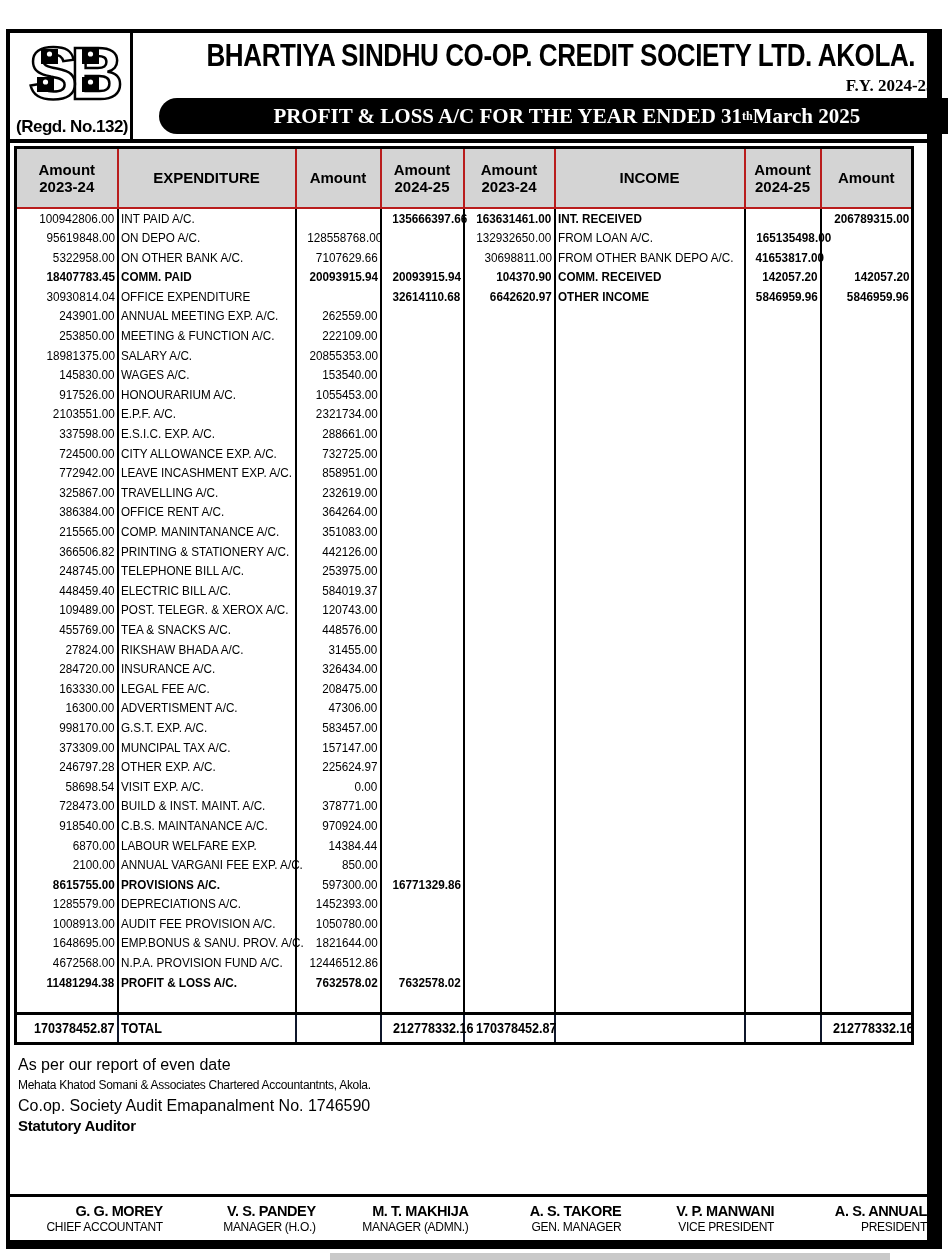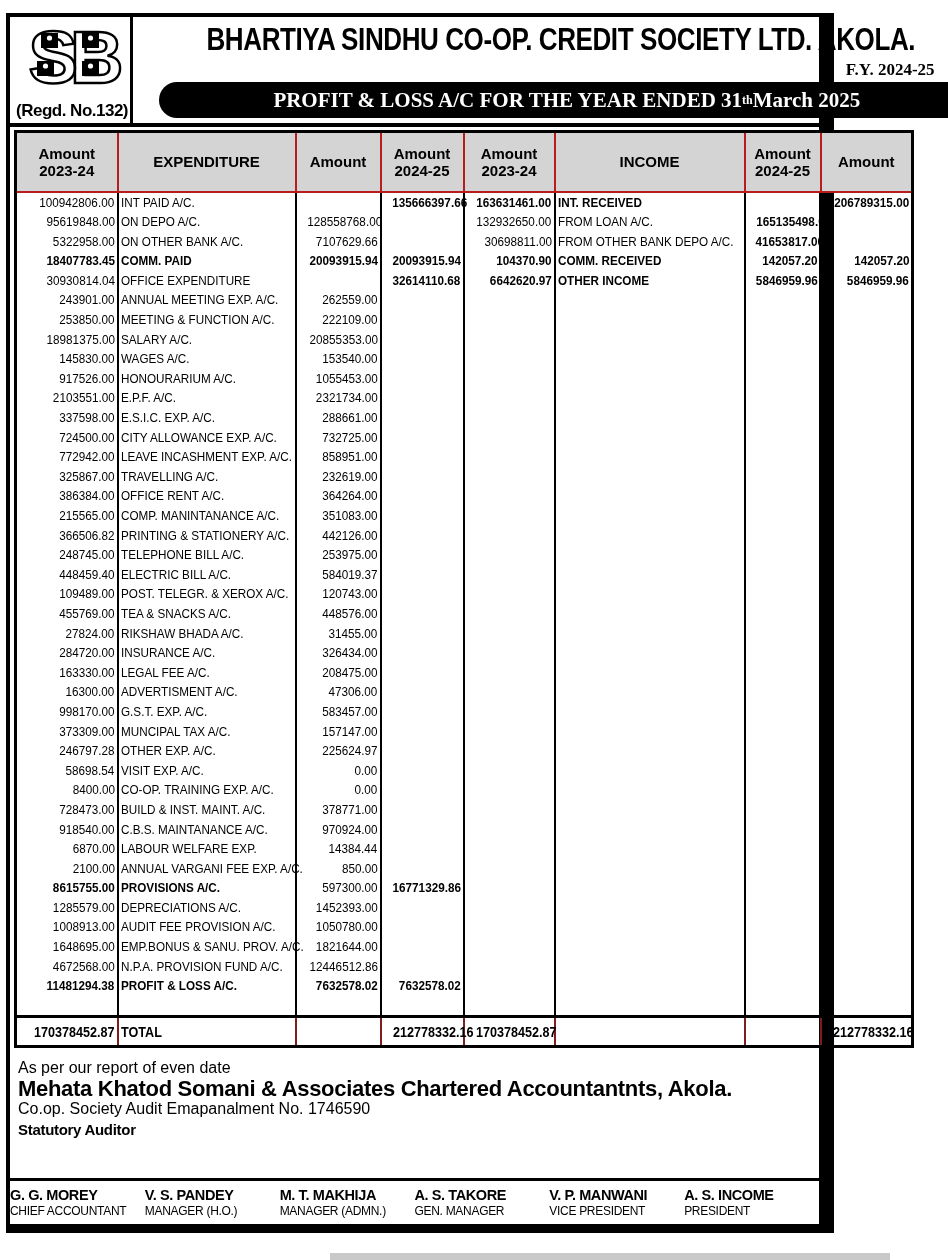--- a/index.html
+++ b/index.html
@@ -1,18 +1,18 @@
 <!DOCTYPE html>
 <html><head>
 <meta charset="utf-8">
 <style>
   * { margin:0; padding:0; box-sizing:border-box; }
   body { font-family:"Liberation Sans", sans-serif; background:#fff; }
   .page { position:relative; width:948px; height:1260px; background:#fff; overflow:hidden; }
-  .doc { position:absolute; left:6px; top:13px; width:828px; height:1220px;
+  .doc { position:absolute; left:6px; top:29px; width:936px; height:1220px;
          border-top:4px solid #000; border-left:4px solid #000;
          border-right:15px solid #000; border-bottom:9px solid #000;
          display:flex; flex-direction:column; background:#fff; }
   
   .hdr { height:110px; border-bottom:4px solid #000; display:flex; flex-shrink:0; }
   .logo-box { width:164px; border-right:3px solid #000; padding:4px 2px 2px 6px; display:flex; flex-direction:column; align-items:flex-start; }
   .regd { font-weight:bold; font-size:17px; letter-spacing:-0.5px; margin-top:auto; white-space:nowrap; }
   .title-box { flex:1; display:flex; flex-direction:column; padding:3px 6px 5px 6px; }
   .main-title { text-align:center; font-weight:bold; font-size:31px; white-space:nowrap;
                 transform:scaleX(0.84); transform-origin:50% 50%; letter-spacing:-0.5px; line-height:40px; }
@@ -26,35 +26,35 @@
   .table-wrap { padding:3px 0 0 4px; }
   table.pl { border-collapse:collapse; table-layout:fixed; width:897px; border:3px solid #000; }
   col.c1{width:102px} col.c2{width:178px} col.c3{width:85px} col.c4{width:83px}
   col.c5{width:91px} col.c6{width:190px} col.c7{width:76px} col.c8{width:92px}
   thead th { background:#d4d4d4; border:2px solid #b91c1c; font-size:15px; font-weight:bold;
              height:60px; line-height:17px; text-align:center; vertical-align:middle; padding:0 2px; }
   tbody td { border-left:2px solid #000; padding:0 2px; height:19.6px; font-size:13px;
              line-height:19.6px; white-space:nowrap; vertical-align:top; }
   tbody td:first-child { border-left:none; }
   tr.spacer td { height:14px; }
-  tfoot td { border-left:2px solid #7f1d1d; border-top:3px solid #000; height:30px; font-size:14px;
+  tfoot td { border-left:2px solid #0f172a; border-top:3px solid #000; height:30px; font-size:14px;
              font-weight:bold; white-space:nowrap; padding:0 2px; vertical-align:middle; }
   tfoot td:first-child { border-left:none; }
   .num { text-align:right; }
   .lbl { text-align:left; }
   .num span { display:inline-block; transform:scaleX(0.9); transform-origin:100% 50%; }
   .lbl span { display:inline-block; transform:scaleX(0.9); transform-origin:0 50%; }
   .bd { font-weight:bold; }
   
   .foot-text { padding:10px 8px 0 8px; font-size:16px; line-height:20.5px; }
-  .firm-line { font-weight:bold; font-size:22px; letter-spacing:-0.3px; }
+  .firm-line { font-weight:normal; font-size:12px; letter-spacing:-0.3px; }
   .auditor-line { font-weight:bold; font-size:15px; letter-spacing:-0.3px; }
   
   .sign-box { margin-top:auto; border-top:3px solid #000; height:46px; display:flex; align-items:center; }
-  .sig { flex:1; text-align:left; }
+  .sig { flex:1; text-align:right; }
   .sig .nm { display:block; font-weight:bold; font-size:14.5px; letter-spacing:-0.4px; line-height:17px; }
   .sig .tt { display:block; font-size:12px; letter-spacing:-0.3px; line-height:14px; }
   .gray-bar { position:absolute; left:330px; top:1253px; width:560px; height:7px; background:#c9c9c9; }
 </style>
 </head>
 <body>
 
 <div class="page">
   <div class="doc">
 
@@ -405,30 +405,20 @@
               <td class="num"><span>58698.54</span></td>
               <td class="lbl"><span>VISIT EXP. A/C.</span></td>
               <td class="num"><span>0.00</span></td>
               <td class="num"><span></span></td>
               <td class="num"><span></span></td>
               <td class="lbl"><span></span></td>
               <td class="num"><span></span></td>
               <td class="num"><span></span></td>
             </tr>
             <tr>
-              <td class="num"><span>8400.00</span></td>
-              <td class="lbl"><span>CO-OP. TRAINING EXP. A/C.</span></td>
-              <td class="num"><span>0.00</span></td>
-              <td class="num"><span></span></td>
-              <td class="num"><span></span></td>
-              <td class="lbl"><span></span></td>
-              <td class="num"><span></span></td>
-              <td class="num"><span></span></td>
-            </tr>
-            <tr>
               <td class="num"><span>728473.00</span></td>
               <td class="lbl"><span>BUILD &amp; INST. MAINT. A/C.</span></td>
               <td class="num"><span>378771.00</span></td>
               <td class="num"><span></span></td>
               <td class="num"><span></span></td>
               <td class="lbl"><span></span></td>
               <td class="num"><span></span></td>
               <td class="num"><span></span></td>
             </tr>
             <tr>
@@ -569,20 +559,20 @@
         </div>
         <div class="sig">
           <span class="nm">A. S. TAKORE</span>
           <span class="tt">GEN. MANAGER</span>
         </div>
         <div class="sig">
           <span class="nm">V. P. MANWANI</span>
           <span class="tt">VICE PRESIDENT</span>
         </div>
         <div class="sig">
-          <span class="nm">A. S. INCOME</span>
+          <span class="nm">A. S. ANNUAL</span>
           <span class="tt">PRESIDENT</span>
         </div>
       </div>
   </div>
 
   <div class="gray-bar"></div>
 </div>
 
 </body></html>

